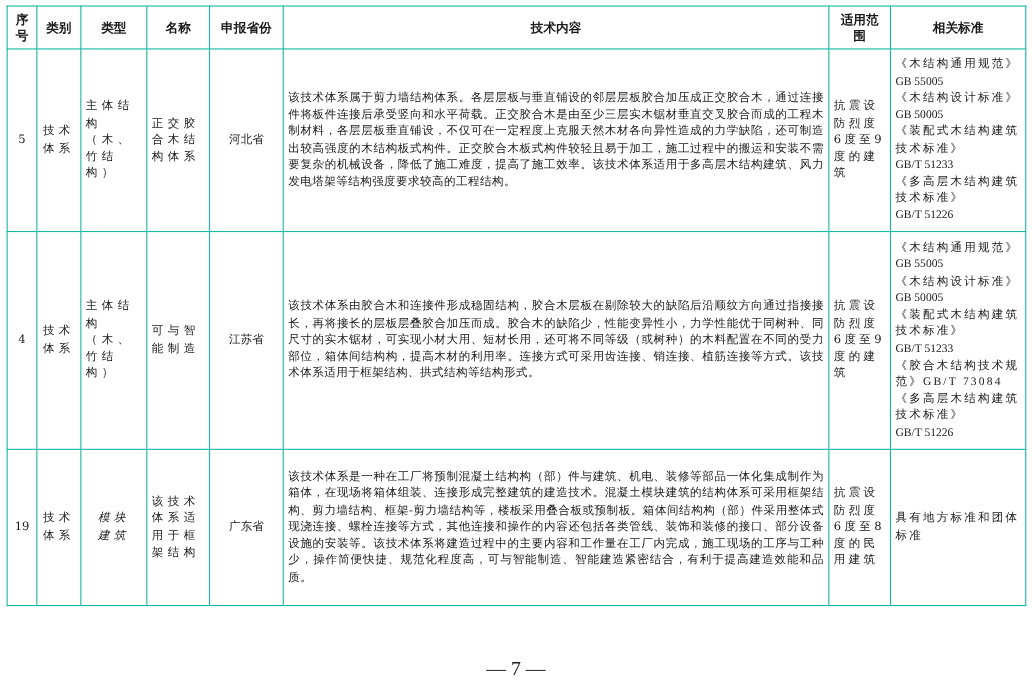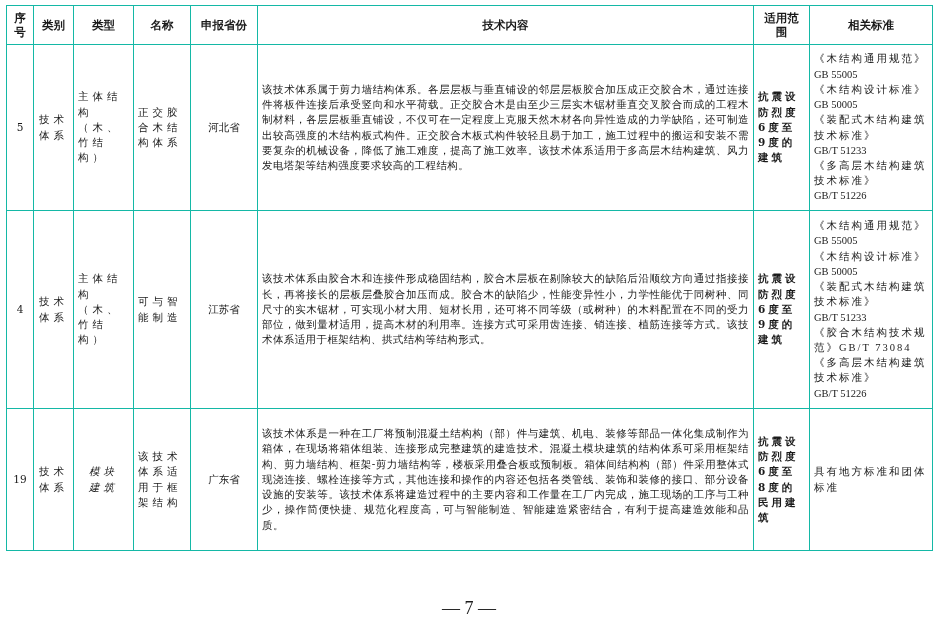--- a/index.html
+++ b/index.html
@@ -7,21 +7,21 @@
          font-family: "DejaVu Serif", "Liberation Serif", serif; color: #1a1a1a; }
   table.spec { position: absolute; left: 6px; top: 5px; width: 926px;
                border-collapse: collapse; table-layout: fixed; }
   table.spec th, table.spec td { border: 1px solid #14b8a6; padding: 0 4px;
                vertical-align: middle; font-size: 10.5px; line-height: 15.2px; }
   table.spec th { font-family: "DejaVu Sans", "Liberation Sans", sans-serif;
                font-weight: bold; font-size: 11.5px; text-align: center; height: 38px; line-height: 14px; }
   td.c { text-align: center; }
   td.narrow { letter-spacing: 4px; }
   td.content { font-size: 10.5px; letter-spacing: 0.4px; line-height: 15.6px; padding: 0 6px; text-align: justify; }
-  td.scope { letter-spacing: 3px; padding: 0 5px; font-weight: bold; }
+  td.scope { letter-spacing: 3px; padding: 0 5px; }
   td.std { padding: 0 6px; }
   .std-line { display: block; font-family: Liberation Serif, serif; }
   .std-title { letter-spacing: 2px; }
   tr.r16 td { height: 165px; }
   tr.r17 td { height: 197px; }
   tr.r18 td { height: 141px; }
   .footer { position: absolute; top: 598px; left: 0; width: 938px; text-align: center;
             font-family: "Liberation Serif", serif; font-size: 18px; }
 </style>
 </head>
@@ -71,21 +71,21 @@
         <span class="std-line">GB/T 51226</span>
       </td>
     </tr>
 
     <tr class="r17">
       <td class="c">4</td>
       <td class="c narrow">技术体系</td>
       <td class="narrow">主体结构（木、竹结构）</td>
       <td class="narrow">可与智能制造</td>
       <td class="c">江苏省</td>
-      <td class="content">该技术体系由胶合木和连接件形成稳固结构，胶合木层板在剔除较大的缺陷后沿顺纹方向通过指接接长，再将接长的层板层叠胶合加压而成。胶合木的缺陷少，性能变异性小，力学性能优于同树种、同尺寸的实木锯材，可实现小材大用、短材长用，还可将不同等级（或树种）的木料配置在不同的受力部位，做到量材适用，提高木材的利用率。连接方式可采用齿连接、销连接、植筋连接等方式。该技术体系适用于框架结构、拱式结构等结构形式。</td>
+      <td class="content">该技术体系由胶合木和连接件形成稳固结构，胶合木层板在剔除较大的缺陷后沿顺纹方向通过指接接长，再将接长的层板层叠胶合加压而成。胶合木的缺陷少，性能变异性小，力学性能优于同树种、同尺寸的实木锯材，可实现小材大用、短材长用，还可将不同等级（或树种）的木料配置在不同的受力部位，箱体间结构构，提高木材的利用率。连接方式可采用齿连接、销连接、植筋连接等方式。该技术体系适用于框架结构、拱式结构等结构形式。</td>
       <td class="scope">抗震设防烈度6度至9度的建筑</td>
       <td class="std">
         <span class="std-line std-title">《木结构通用规范》</span>
         <span class="std-line">GB 55005</span>
         <span class="std-line std-title">《木结构设计标准》</span>
         <span class="std-line">GB 50005</span>
         <span class="std-line std-title">《装配式木结构建筑技术标准》</span>
         <span class="std-line">GB/T 51233</span>
         <span class="std-line std-title">《胶合木结构技术规范》GB/T 73084</span>
         <span class="std-line std-title">《多高层木结构建筑技术标准》</span>

